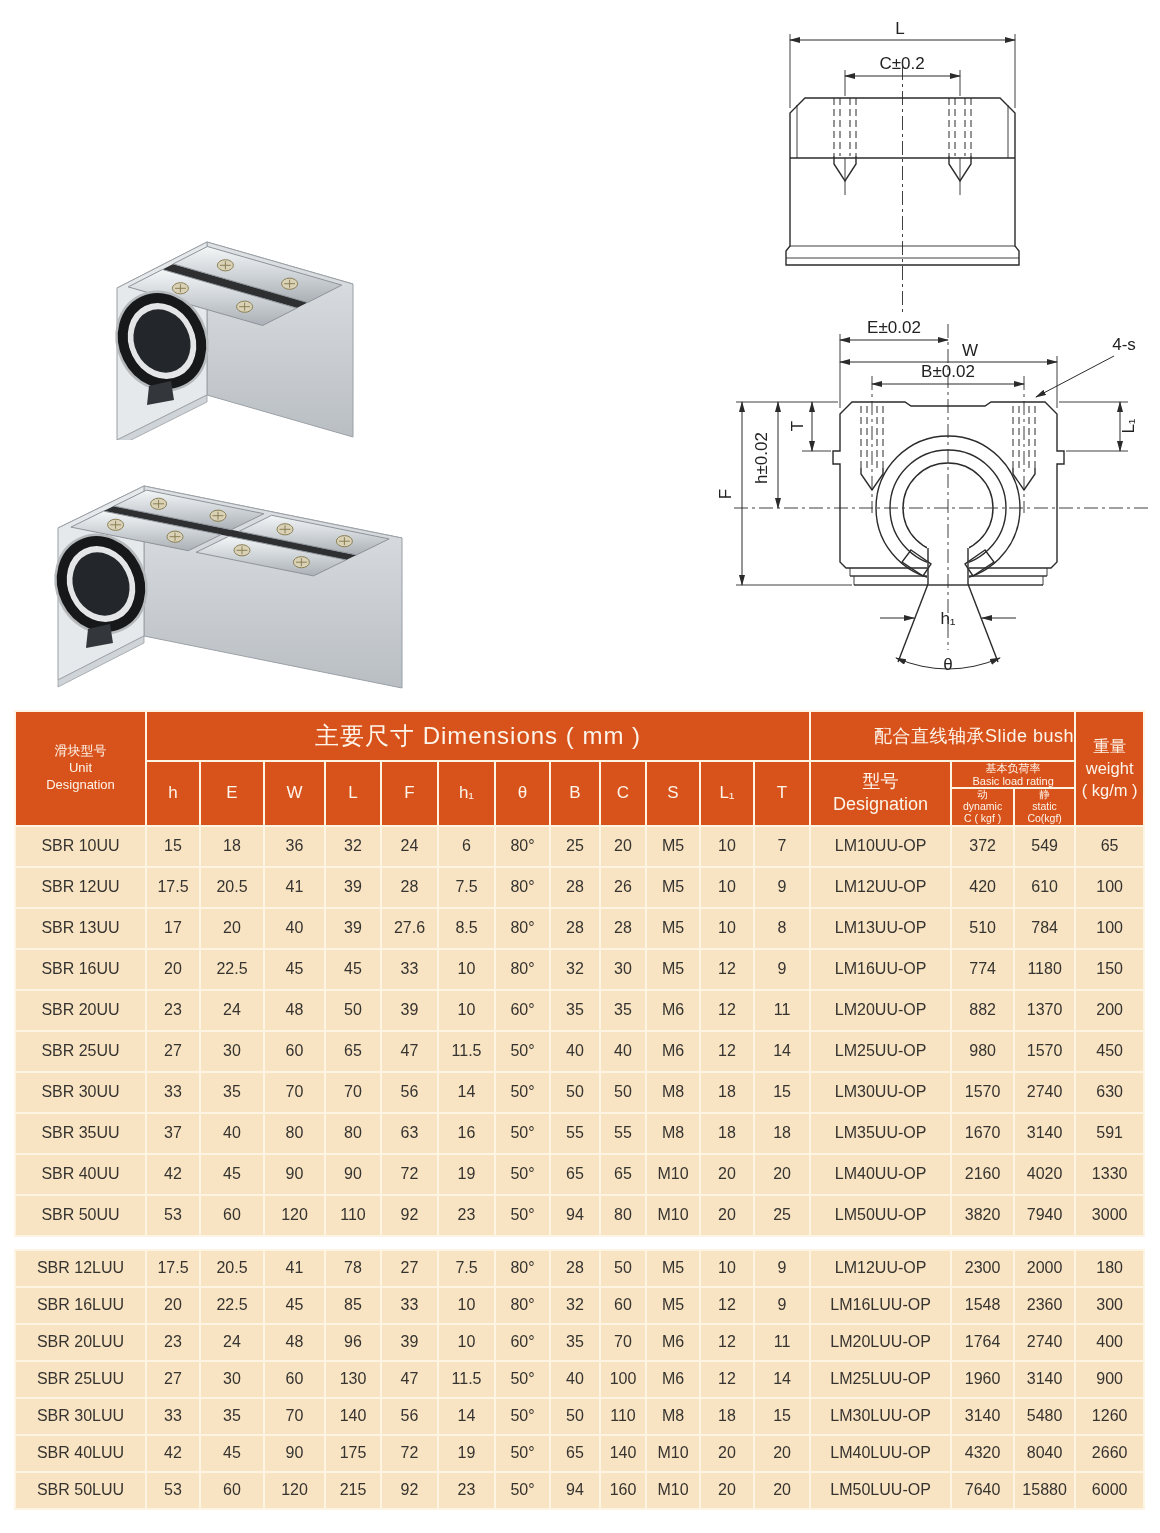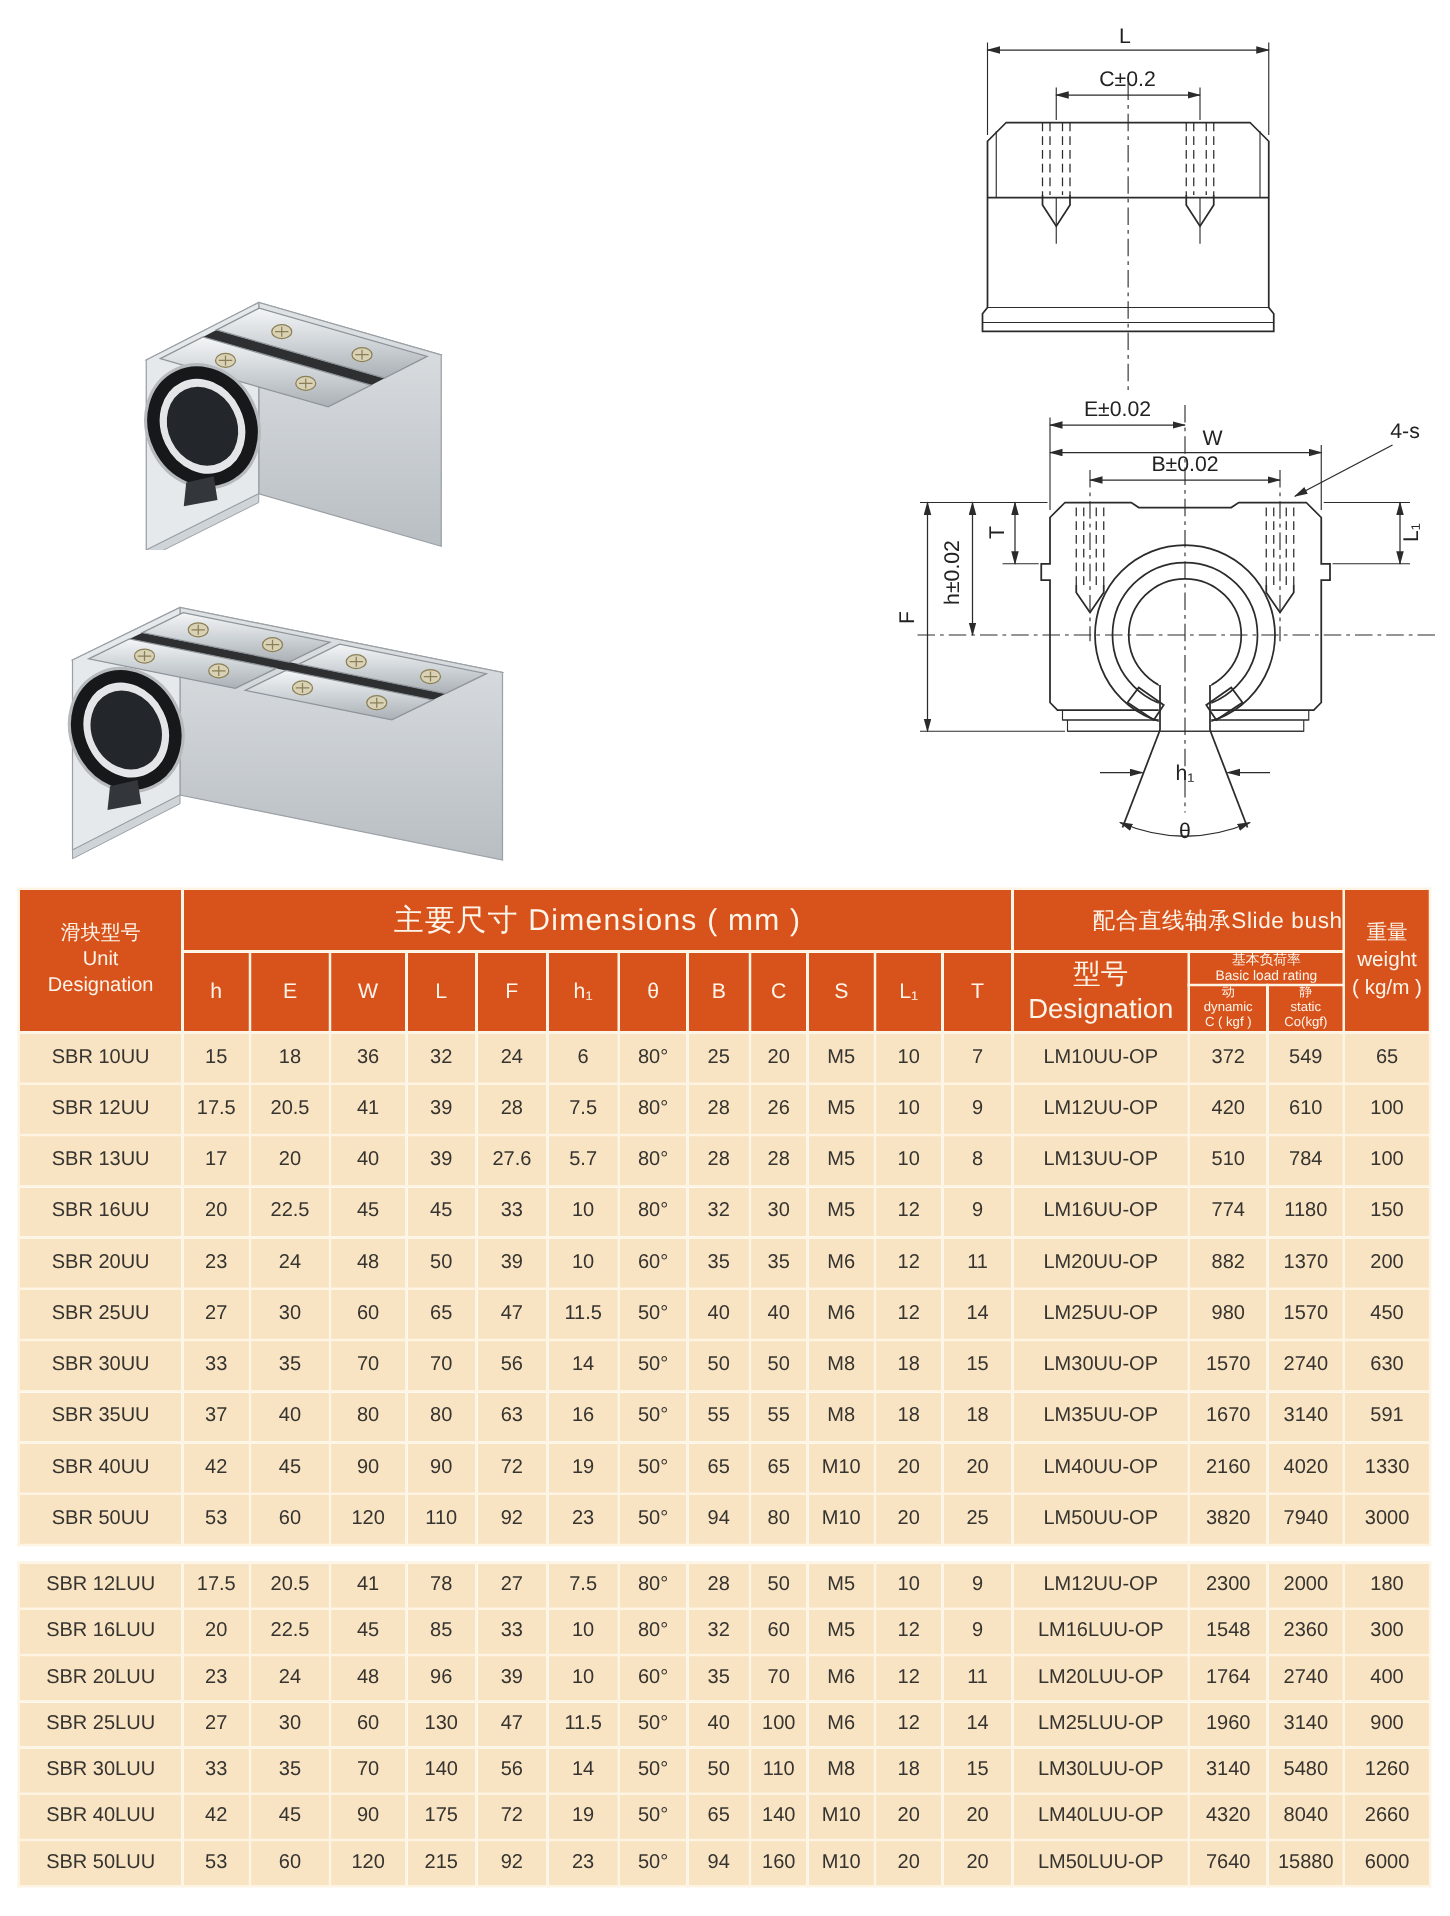--- a/index.html
+++ b/index.html
@@ -21,26 +21,26 @@
   .dash{stroke:#2b2b2b;stroke-width:1;fill:none;stroke-dasharray:7,4;}
   .cl{stroke:#2b2b2b;stroke-width:0.9;fill:none;stroke-dasharray:14,4,3,4;}
   .dim{stroke:#2b2b2b;stroke-width:1;fill:none;}
   .dtx{font-size:17px;}
 
   
   .tblwrap{position:absolute;left:14px;top:710px;width:1129px;}
   table{border-collapse:collapse;table-layout:fixed;width:1129px;}
   th,td{border:2px solid #fdf4e4;overflow:hidden;padding:0;text-align:center;vertical-align:middle;}
   thead th{background:#d8521b;color:#fdf5ea;font-weight:normal;}
-  .h-unit{font-size:16px;line-height:1.3;white-space:pre-line;}
+  .h-unit{font-size:13px;line-height:1.3;white-space:pre-line;}
   .h-dims{font-size:24px;height:48px;letter-spacing:1px;}
   .h-bush{font-size:18px;letter-spacing:0.5px;text-align:right;}
   .h-weight{font-size:16.5px;line-height:1.35;white-space:pre-line;margin-top:45px;}
   .h-dim{font-size:17px;}
-  .h-desig{font-size:22px;line-height:1.3;white-space:pre-line;margin-top:43px;}
+  .h-desig{font-size:18px;line-height:1.3;white-space:pre-line;margin-top:43px;}
   .h-load{font-size:11px;line-height:1.15;white-space:pre-line;height:24px;}
   .h-sub{font-size:10.5px;line-height:1.12;white-space:pre-line;height:32px;}
   tbody td{background:#f8e3c2;color:#363430;font-size:16px;height:39px;}
   tbody.luu td{height:35px;}
   .spacer td{background:#ffffff;border-left:none;border-right:none;height:12px;}
 </style>
 </head>
 <body>
 
 <div class="sheet">
@@ -360,21 +360,21 @@
             <td>610</td>
             <td>100</td>
           </tr>
           <tr>
             <td>SBR 13UU</td>
             <td>17</td>
             <td>20</td>
             <td>40</td>
             <td>39</td>
             <td>27.6</td>
-            <td>5.7</td>
+            <td>8.5</td>
             <td>80°</td>
             <td>28</td>
             <td>28</td>
             <td>M5</td>
             <td>10</td>
             <td>8</td>
             <td>LM13UU-OP</td>
             <td>510</td>
             <td>784</td>
             <td>100</td>

